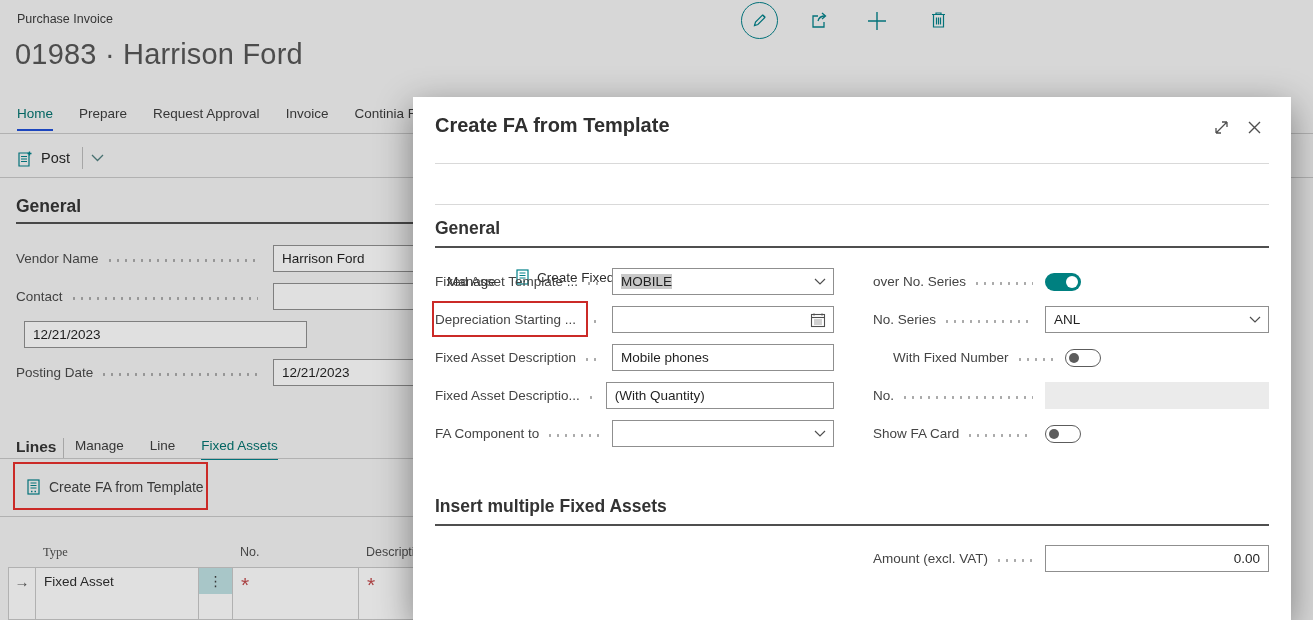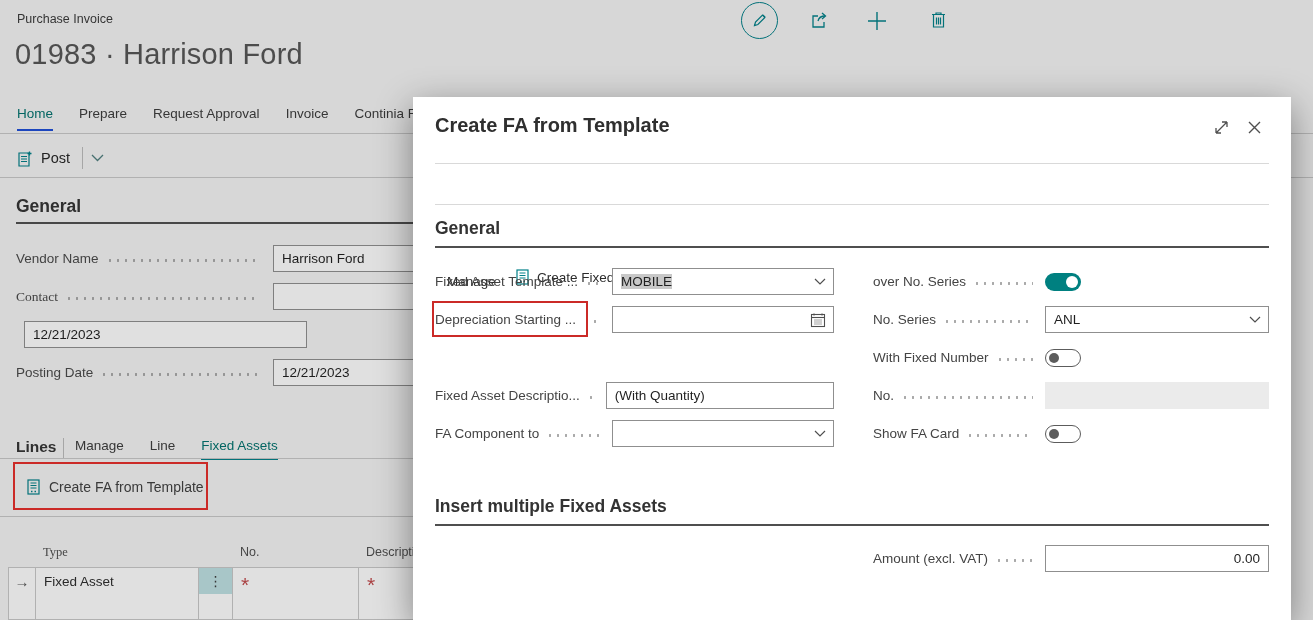--- a/index.html
+++ b/index.html
@@ -154,21 +154,21 @@
   <div class="abs sec-h1">General</div>
   <div class="abs sec-underline"></div>
 
   <div class="abs pg-row" style="top:245px;">
     <div class="pg-label">
         <span>Vendor Name</span>
         <span class="leader"></span>
       </div>
     <input class="pg-input" value="Harrison Ford" style="">
   </div>
-  <div class="abs pg-row" style="top:283px;font-family:Liberation Serif, serif;">
+  <div class="abs pg-row" style="top:283px;">
     <div class="pg-label">
         <span>Contact</span>
         <span class="leader"></span>
       </div>
     <input class="pg-input" value="" style="">
   </div>
   <div class="abs pg-row" style="top:321px;">
     <input class="pg-input" value="12/21/2023" style="">
   </div>
   <div class="abs pg-row" style="top:359px;">
@@ -294,20 +294,29 @@
           <svg width="16" height="16" viewBox="0 0 16 16">
               <rect x="1.5" y="2.5" width="13" height="12" fill="none" stroke="#4f4f4f" stroke-width="1.1"></rect>
               <path d="M1.5 5.5h13" stroke="#4f4f4f" stroke-width="1.1"></path>
               <path d="M4 1.5v2M12 1.5v2" stroke="#4f4f4f" stroke-width="1.1"></path>
               <path d="M4 8h8M4 10h8M4 12h8" stroke="#8a8a8a" stroke-width="0.8"></path>
             </svg>
         </span>
       </div>
     </div>
 
+    <div class="abs d-row" style="left:22px; top:247px; width:399px;">
+      <div class="d-label d-label-l">
+          <span>Fixed Asset Description</span>
+          <span class="leader"></span>
+        </div>
+      <div class="d-input" style="width:222px; margin-left:5px;">
+          <span>Mobile phones</span>
+        </div>
+    </div>
 
     <div class="abs d-row" style="left:22px; top:285px; width:399px;">
       <div class="d-label d-label-l">
           <span>Fixed Asset Descriptio...</span>
           <span class="leader"></span>
         </div>
       <div class="d-input" style="width:236px; margin-left:5px;">
           <span>(With Quantity)</span>
         </div>
     </div>
@@ -345,21 +354,21 @@
       <div class="combo" style="width:224px; margin-left:5px;">
         <span>ANL</span>
         <span class="chev">
             <svg width="12" height="8" viewBox="0 0 12 8">
               <path d="M1 1l5 5 5-5" fill="none" stroke="#4f4f4f" stroke-width="1.2"></path>
             </svg>
           </span>
       </div>
     </div>
 
-    <div class="abs d-row" style="left:460px; top:247px; width:396px;">
+    <div class="abs d-row" style="left:480px; top:247px; width:396px;">
       <div class="d-label d-label-r">
           <span>With Fixed Number</span>
           <span class="leader"></span>
         </div>
       <div class="toggle off" style="margin-left:5px;">
           <div class="knob"></div>
         </div>
     </div>
 
     <div class="abs d-row" style="left:460px; top:285px; width:396px;">

